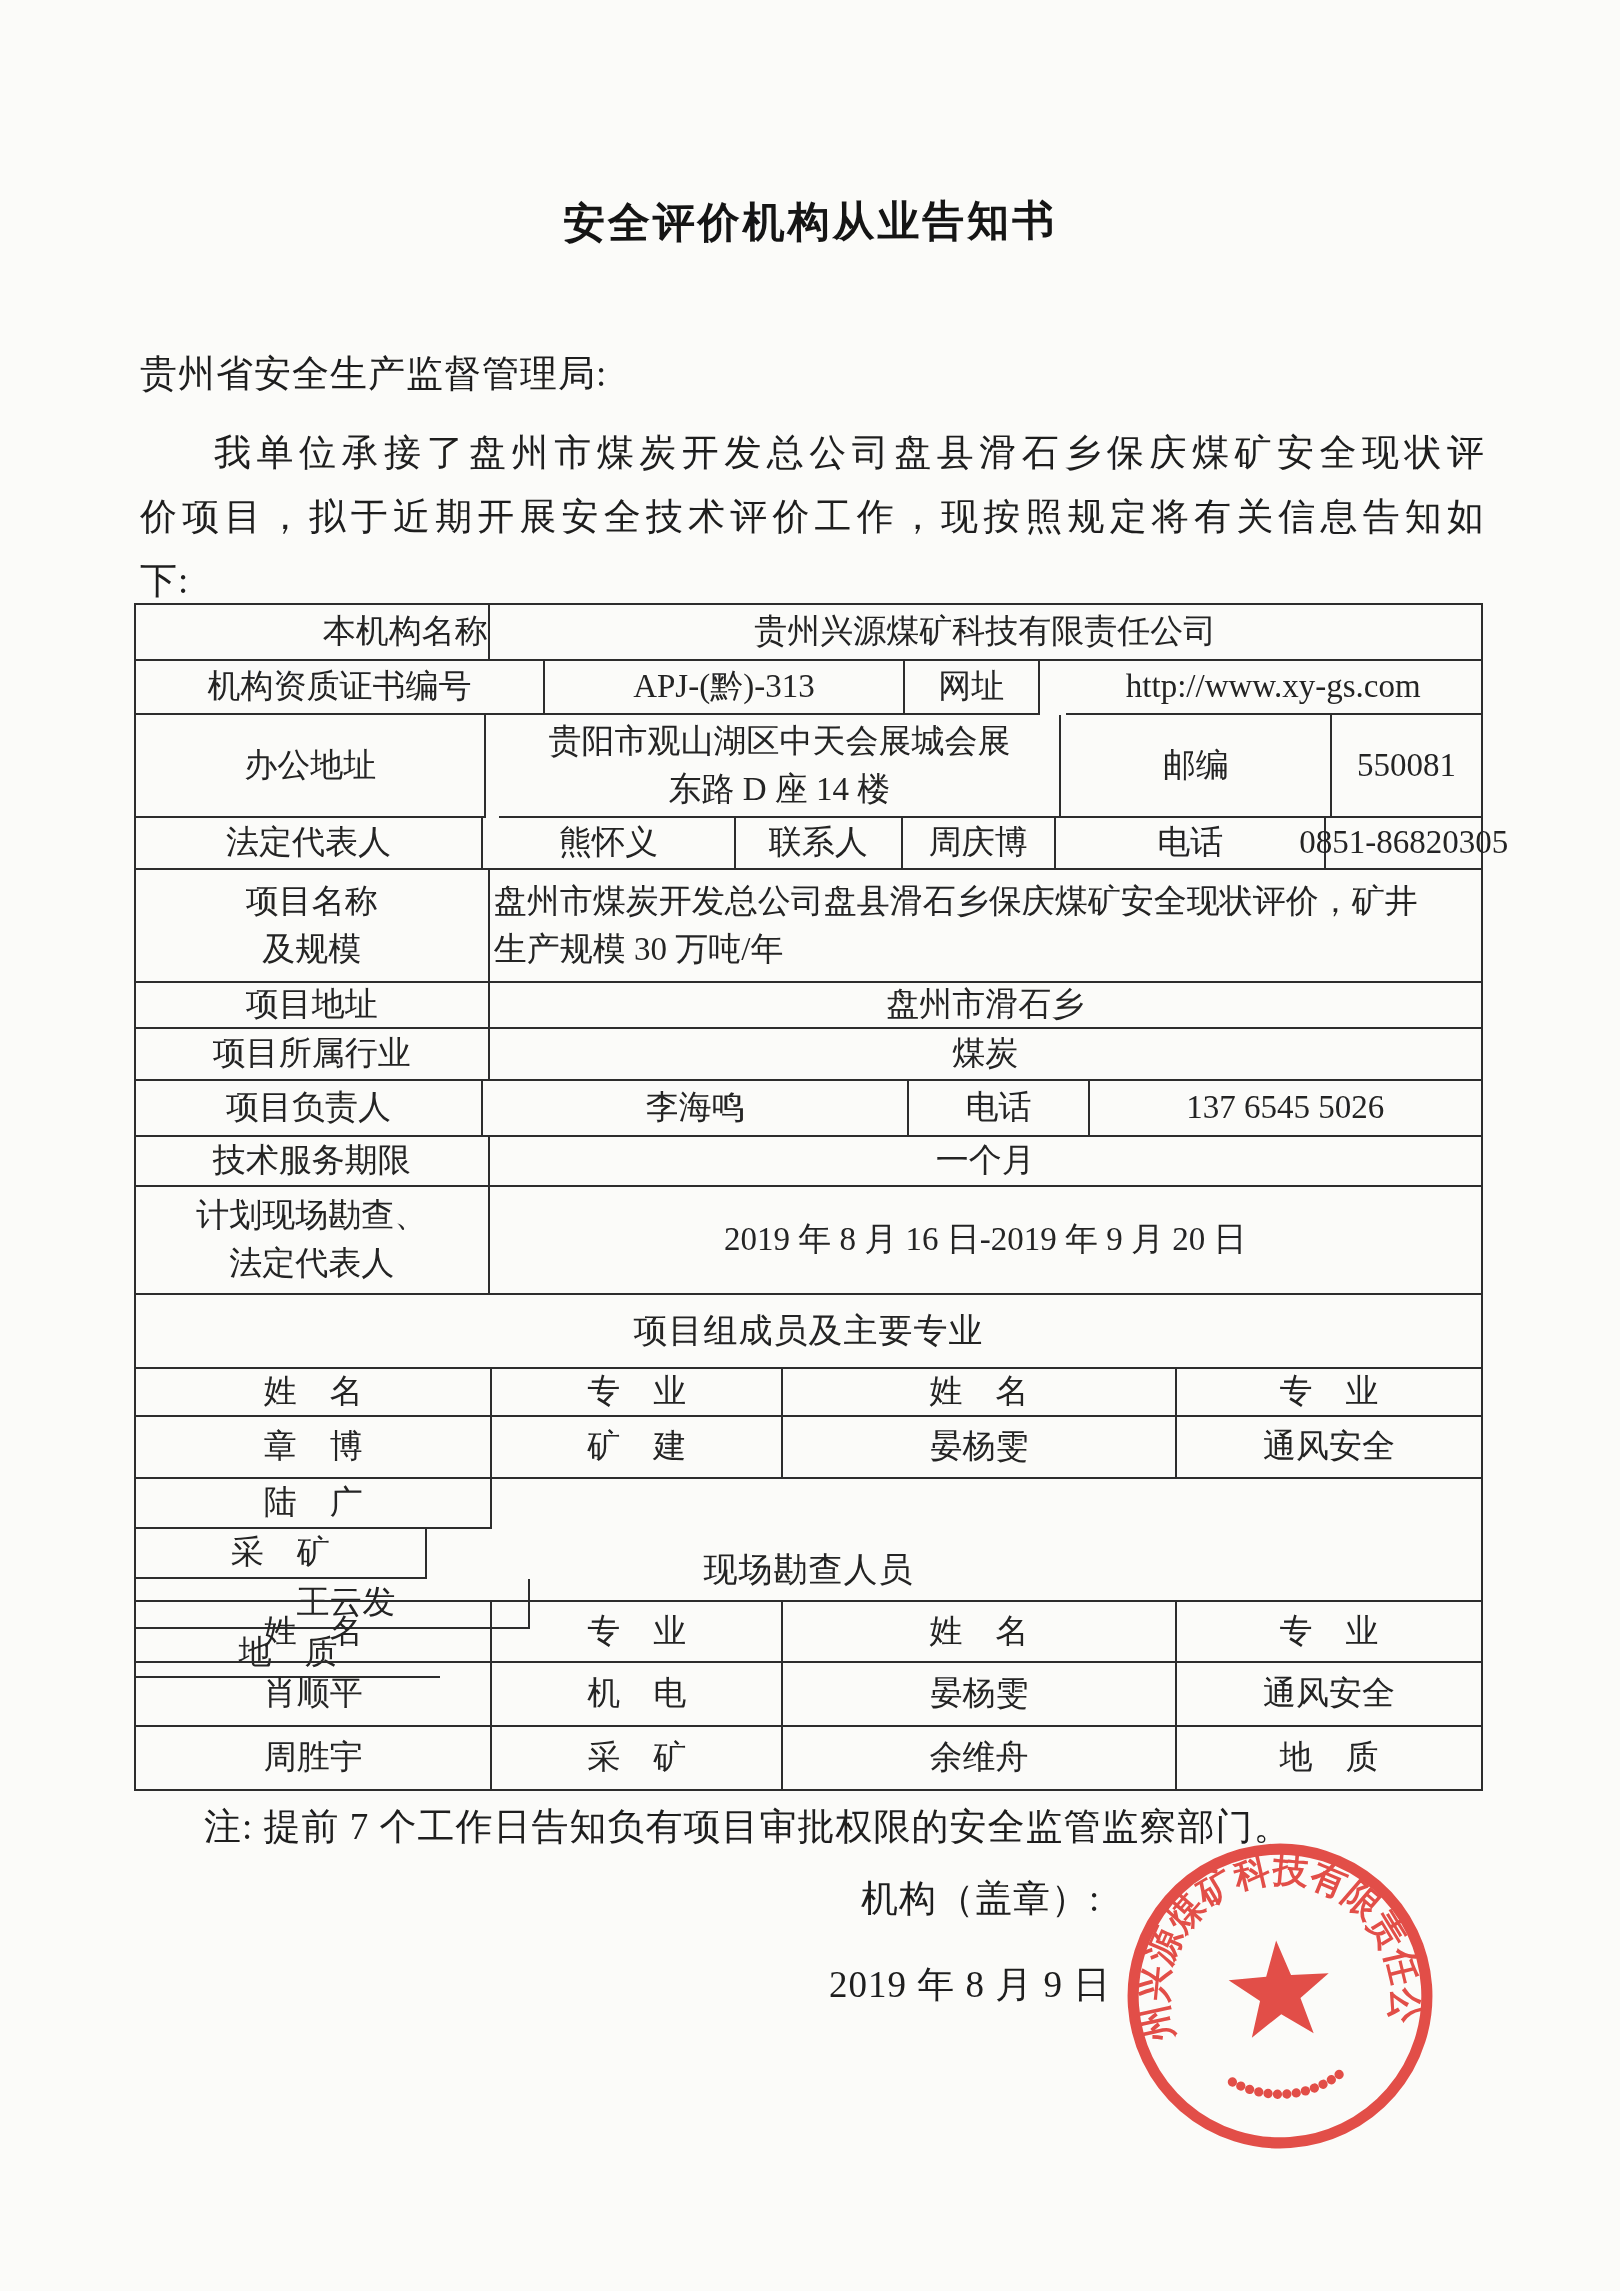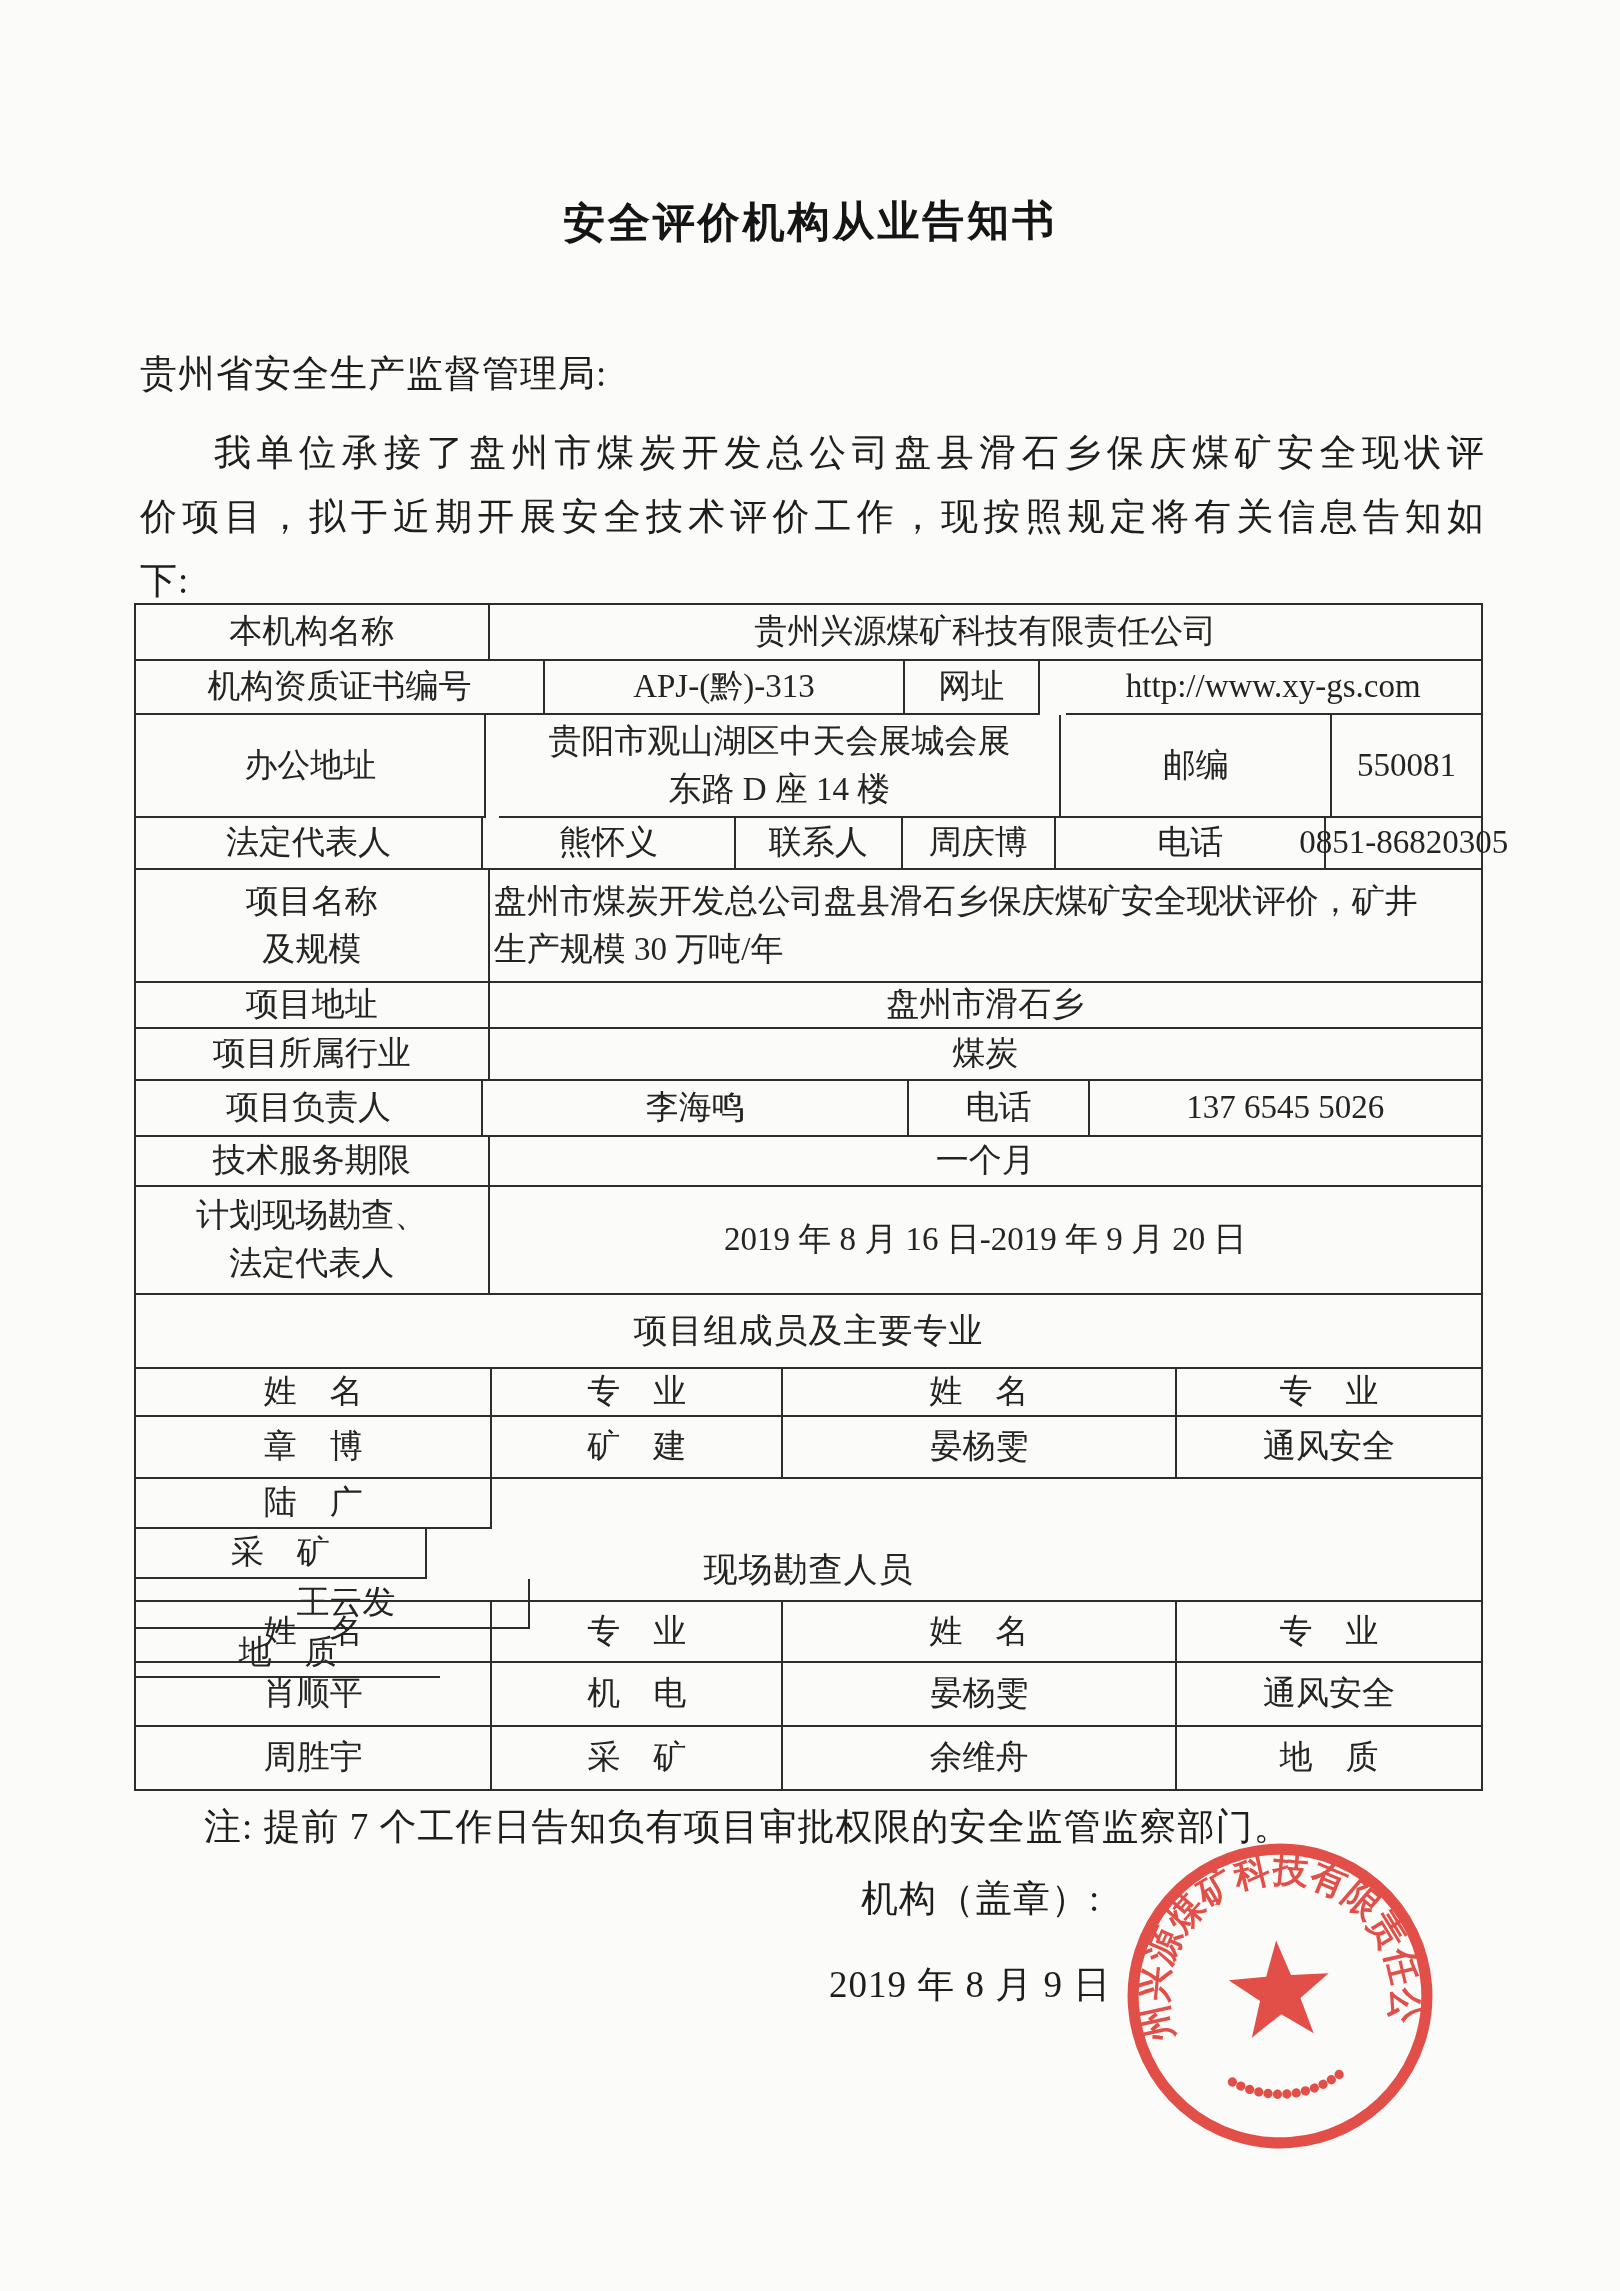--- a/index.html
+++ b/index.html
@@ -73,21 +73,21 @@
   <div class="recipient">贵州省安全生产监督管理局:</div>
 
   <div class="intro">
     <div class="line j indent">我单位承接了盘州市煤炭开发总公司盘县滑石乡保庆煤矿安全现状评</div>
     <div class="line j">价项目，拟于近期开展安全技术评价工作，现按照规定将有关信息告知如</div>
     <div class="line">下:</div>
   </div>
 
   <div class="info-table">
       <div class="trow" style="height: 56px;">
-        <div class="tcell" style="width: 26.3%;">
+        <div class="tcell" style="width: 26.3%; align-items: flex-end;">
           <div>本机构名称</div>
         </div>
         <div class="tcell" style="width: 73.7%;">
           <div>贵州兴源煤矿科技有限责任公司</div>
         </div>
       </div>
       <div class="trow" style="height: 54px;">
         <div class="tcell" style="width: 31%;">
           <div>机构资质证书编号</div>
         </div>

